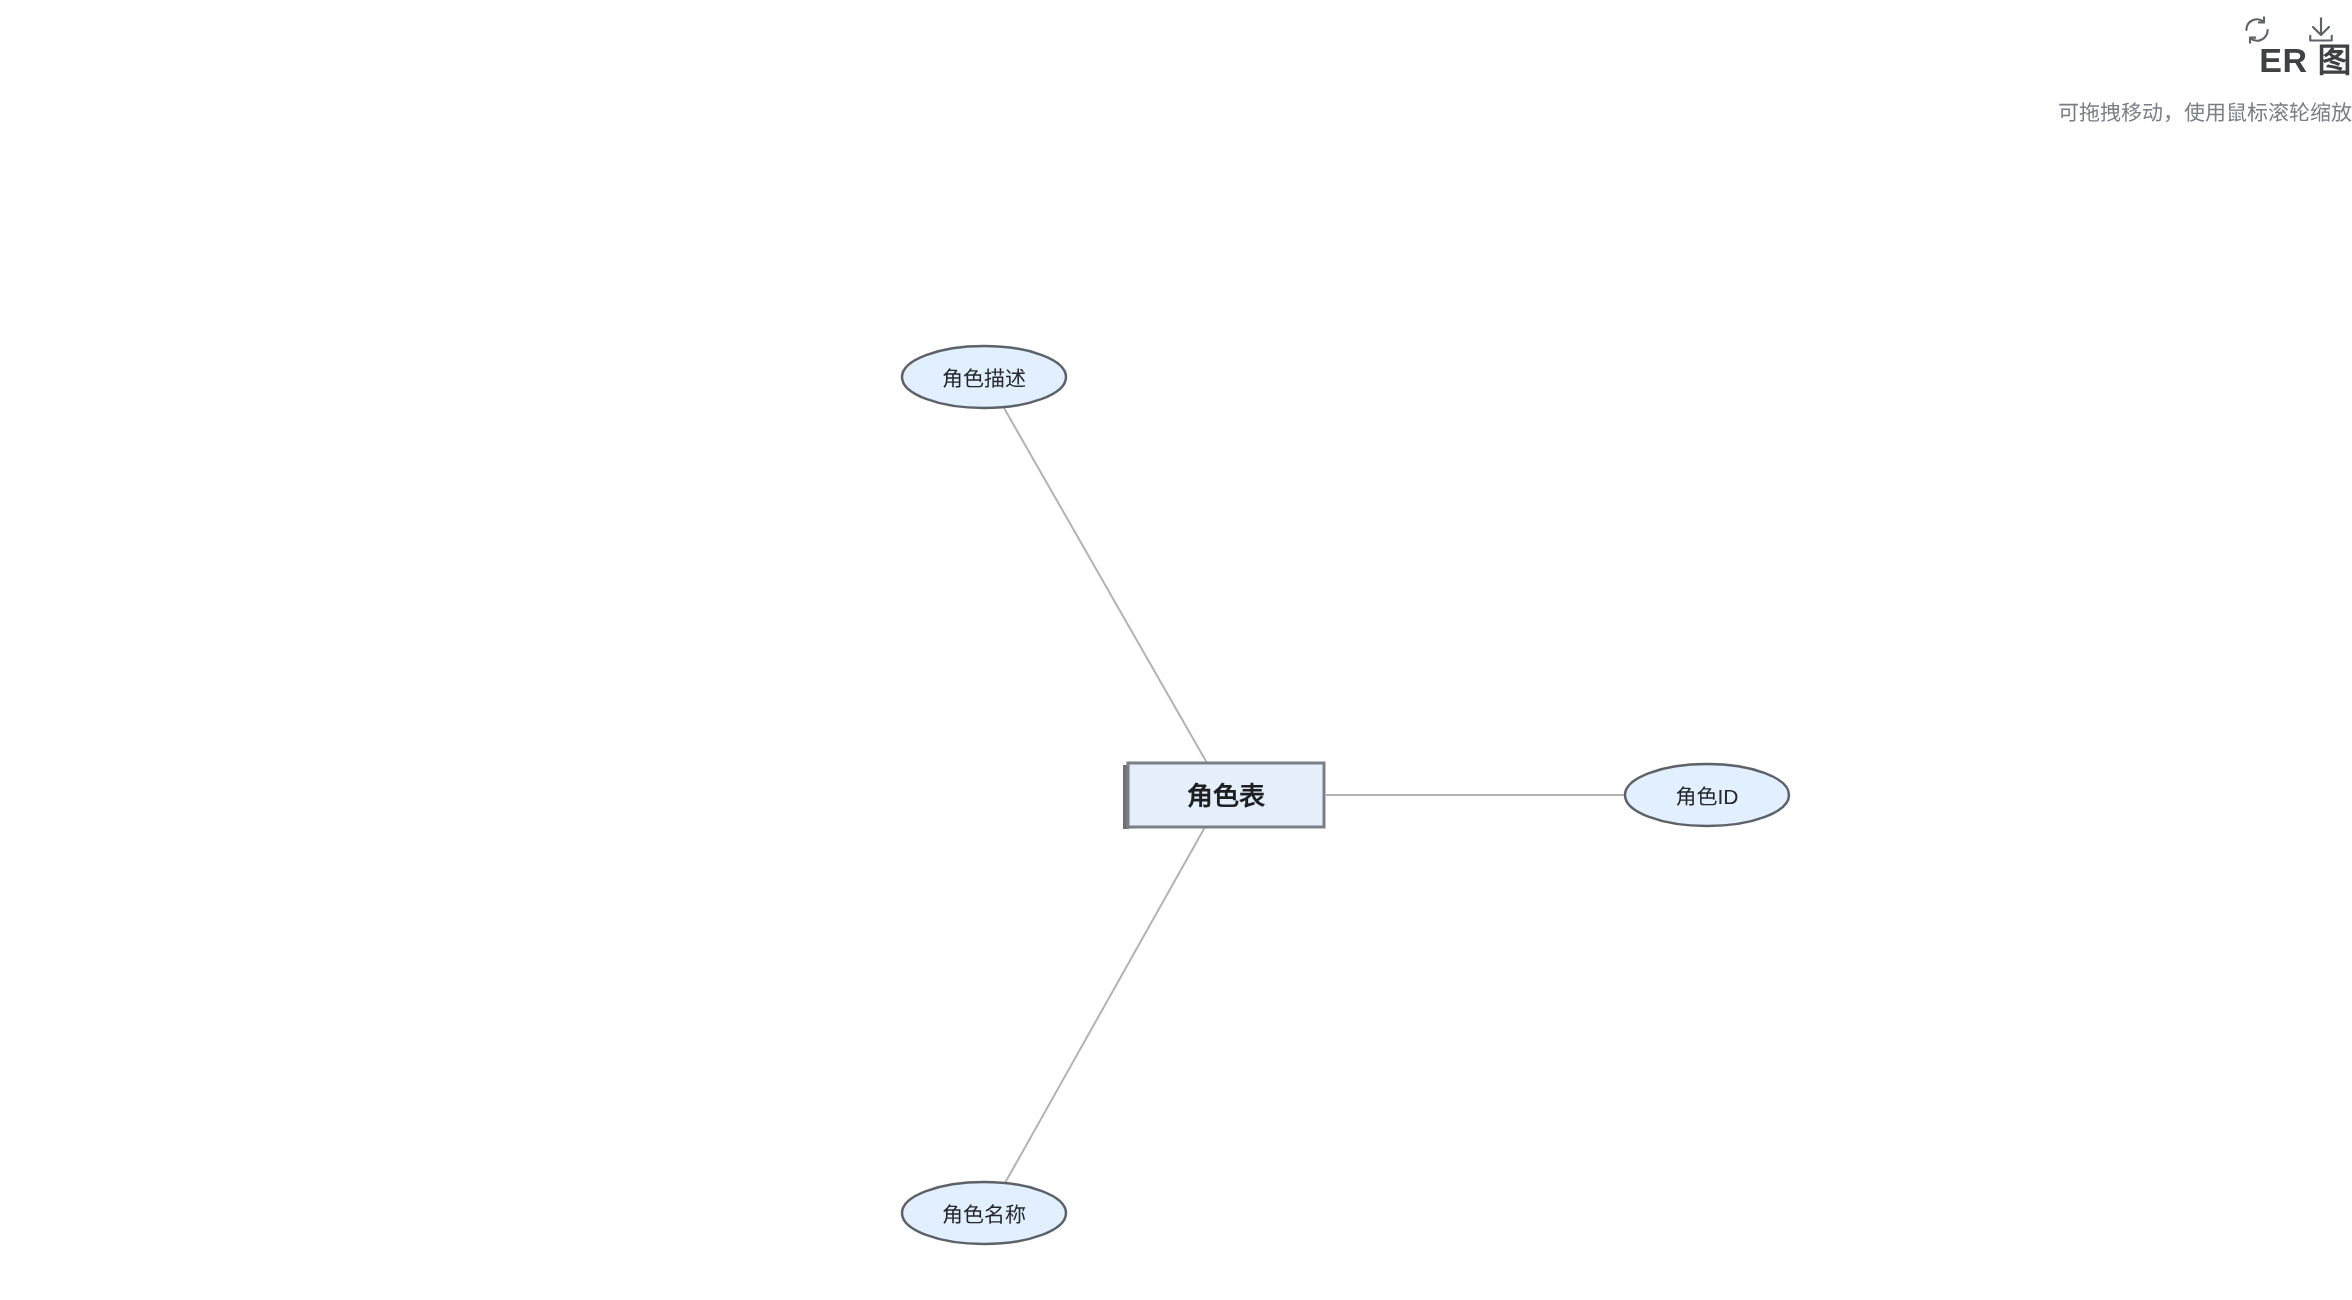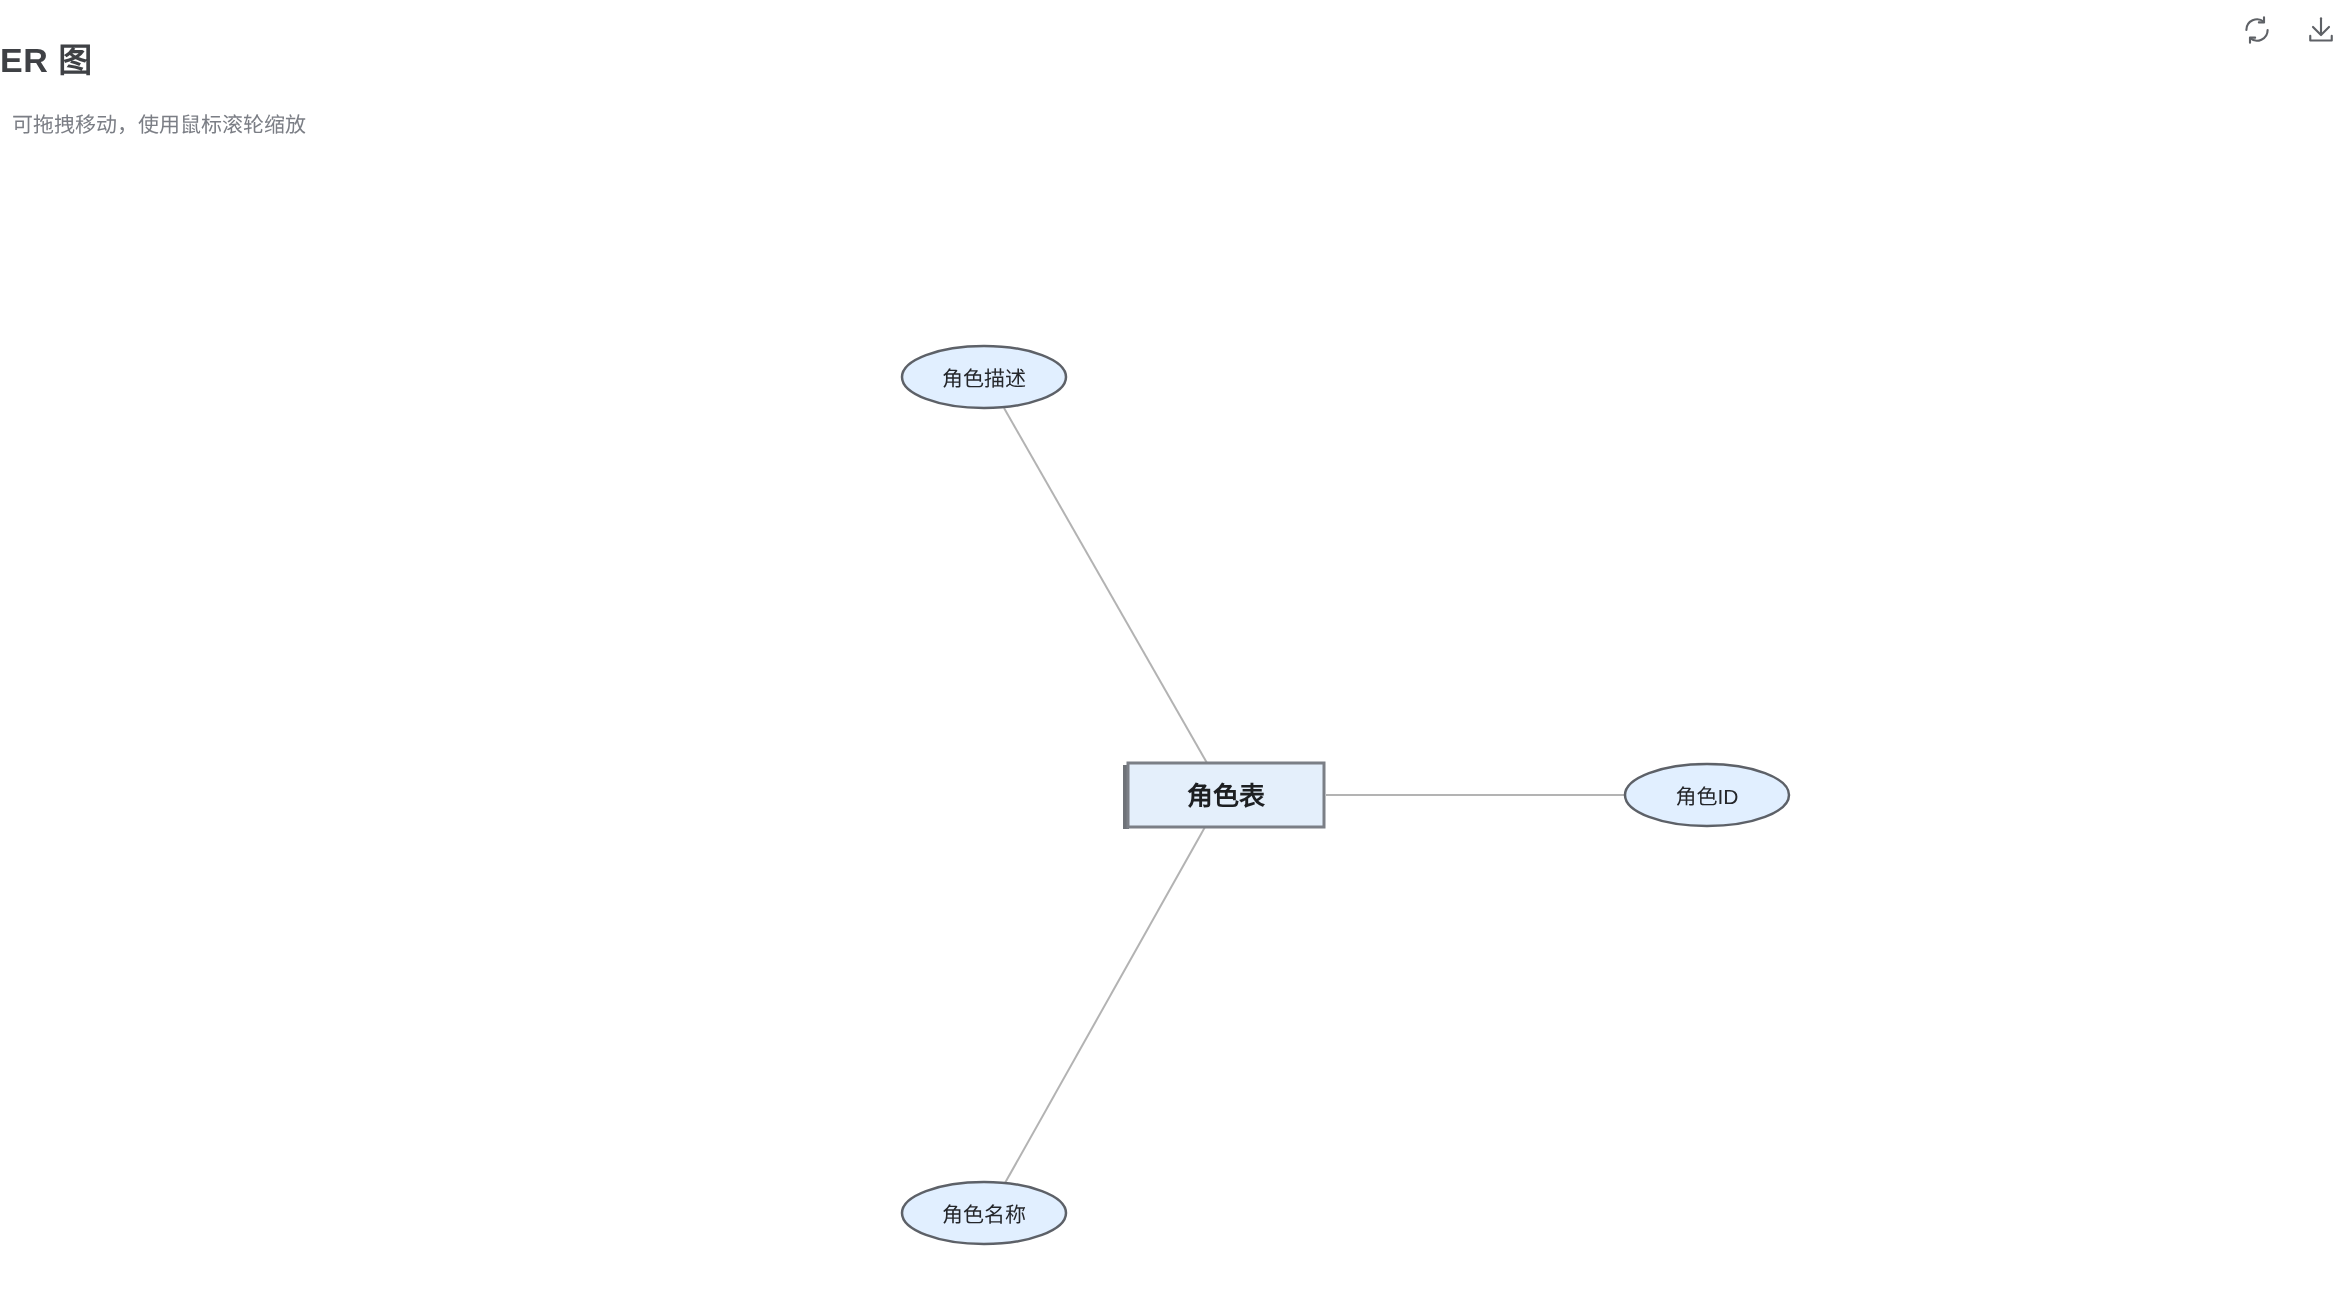--- a/index.html
+++ b/index.html
@@ -40,34 +40,34 @@
     color: #5e6166;
   }
   .tool-btn svg { display: block; }
 
   
   .header {
     position: absolute;
     top: 0;
     left: 0;
     width: 2352px;
-    text-align: left;
+    text-align: right;
     pointer-events: none;
   }
   .page-title {
     margin: 0;
     padding-top: 40px;
     font-size: 34px;
     line-height: 1.2;
     font-weight: bold;
     color: #3f4145;
     letter-spacing: 0.5px;
   }
   .page-subtitle {
-    margin: 12px;
+    margin: 0;
     padding-top: 18px;
     font-size: 21px;
     line-height: 1.3;
     font-weight: normal;
     color: #7b7e85;
   }
 
   
   .canvas {
     position: absolute;

